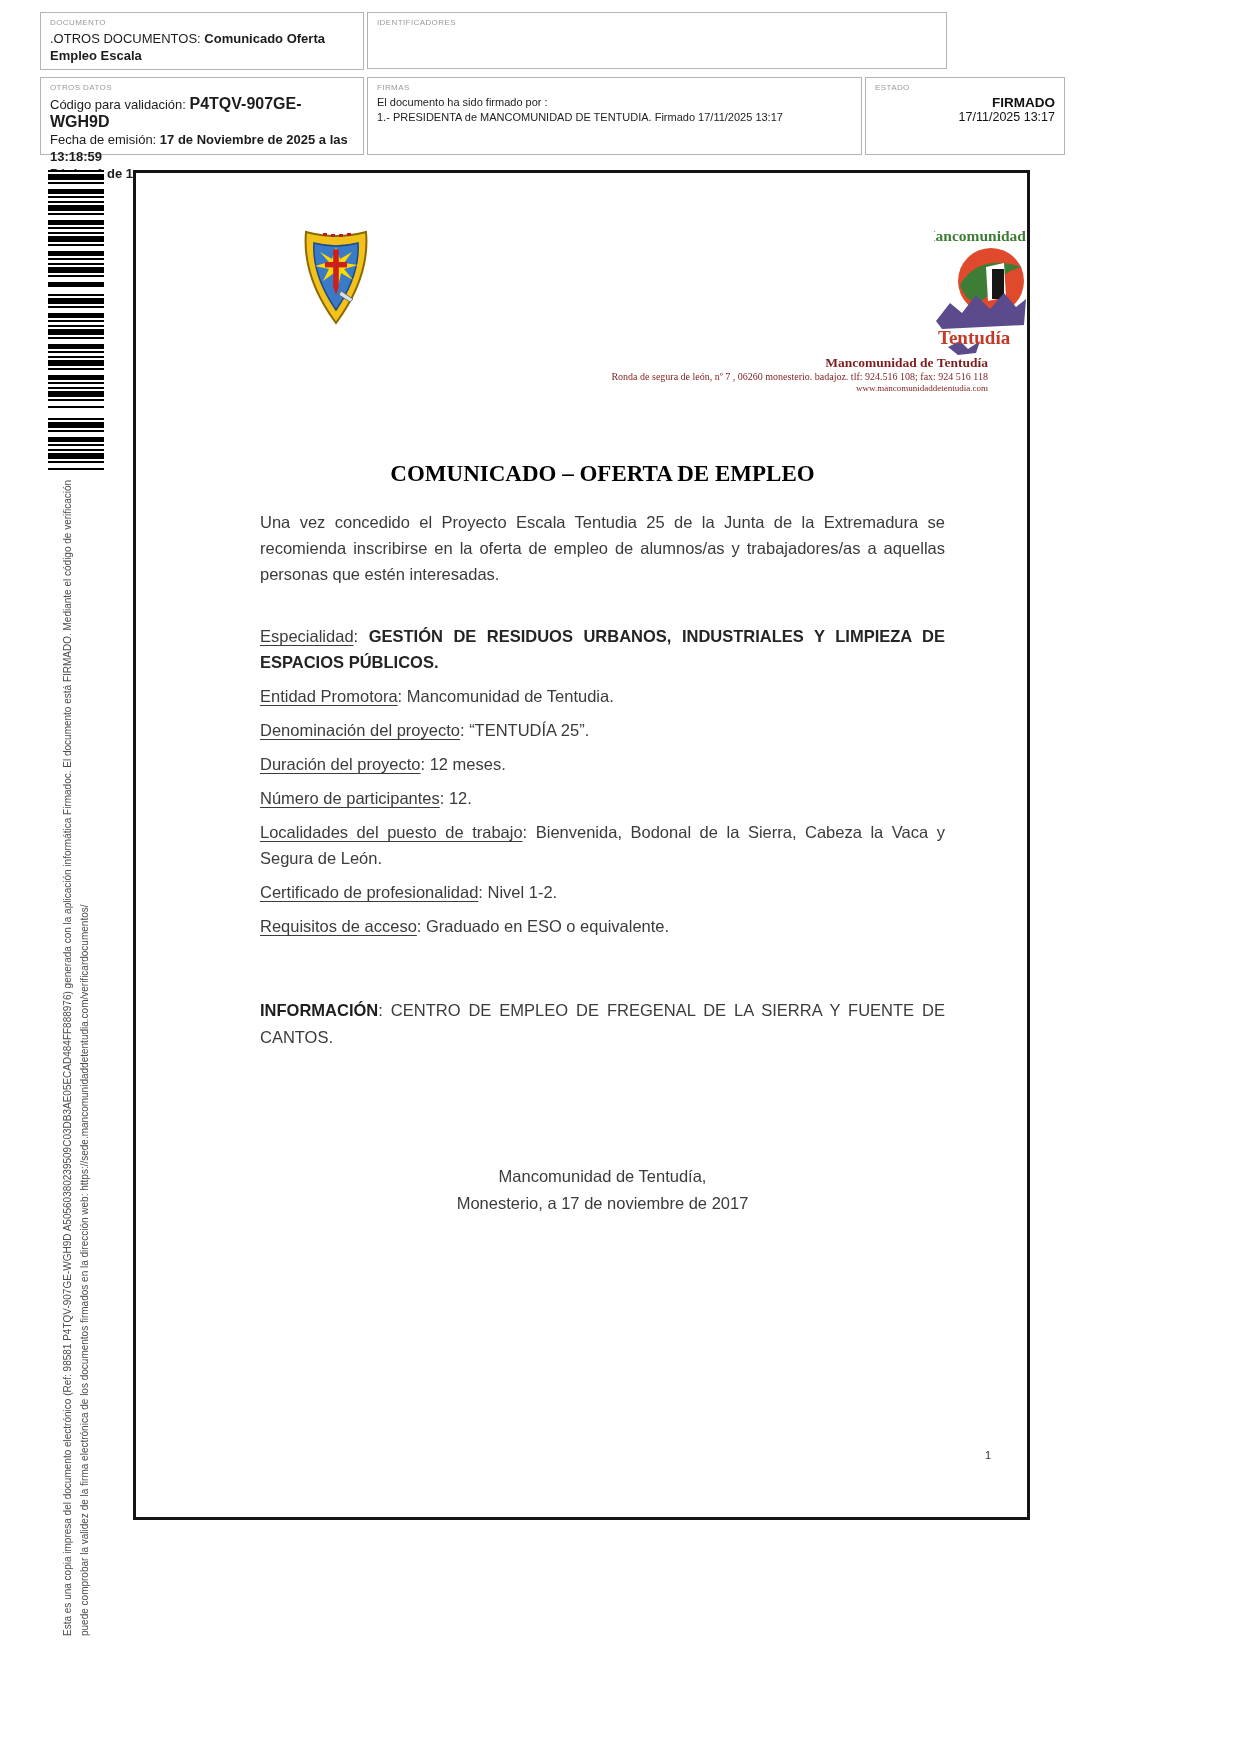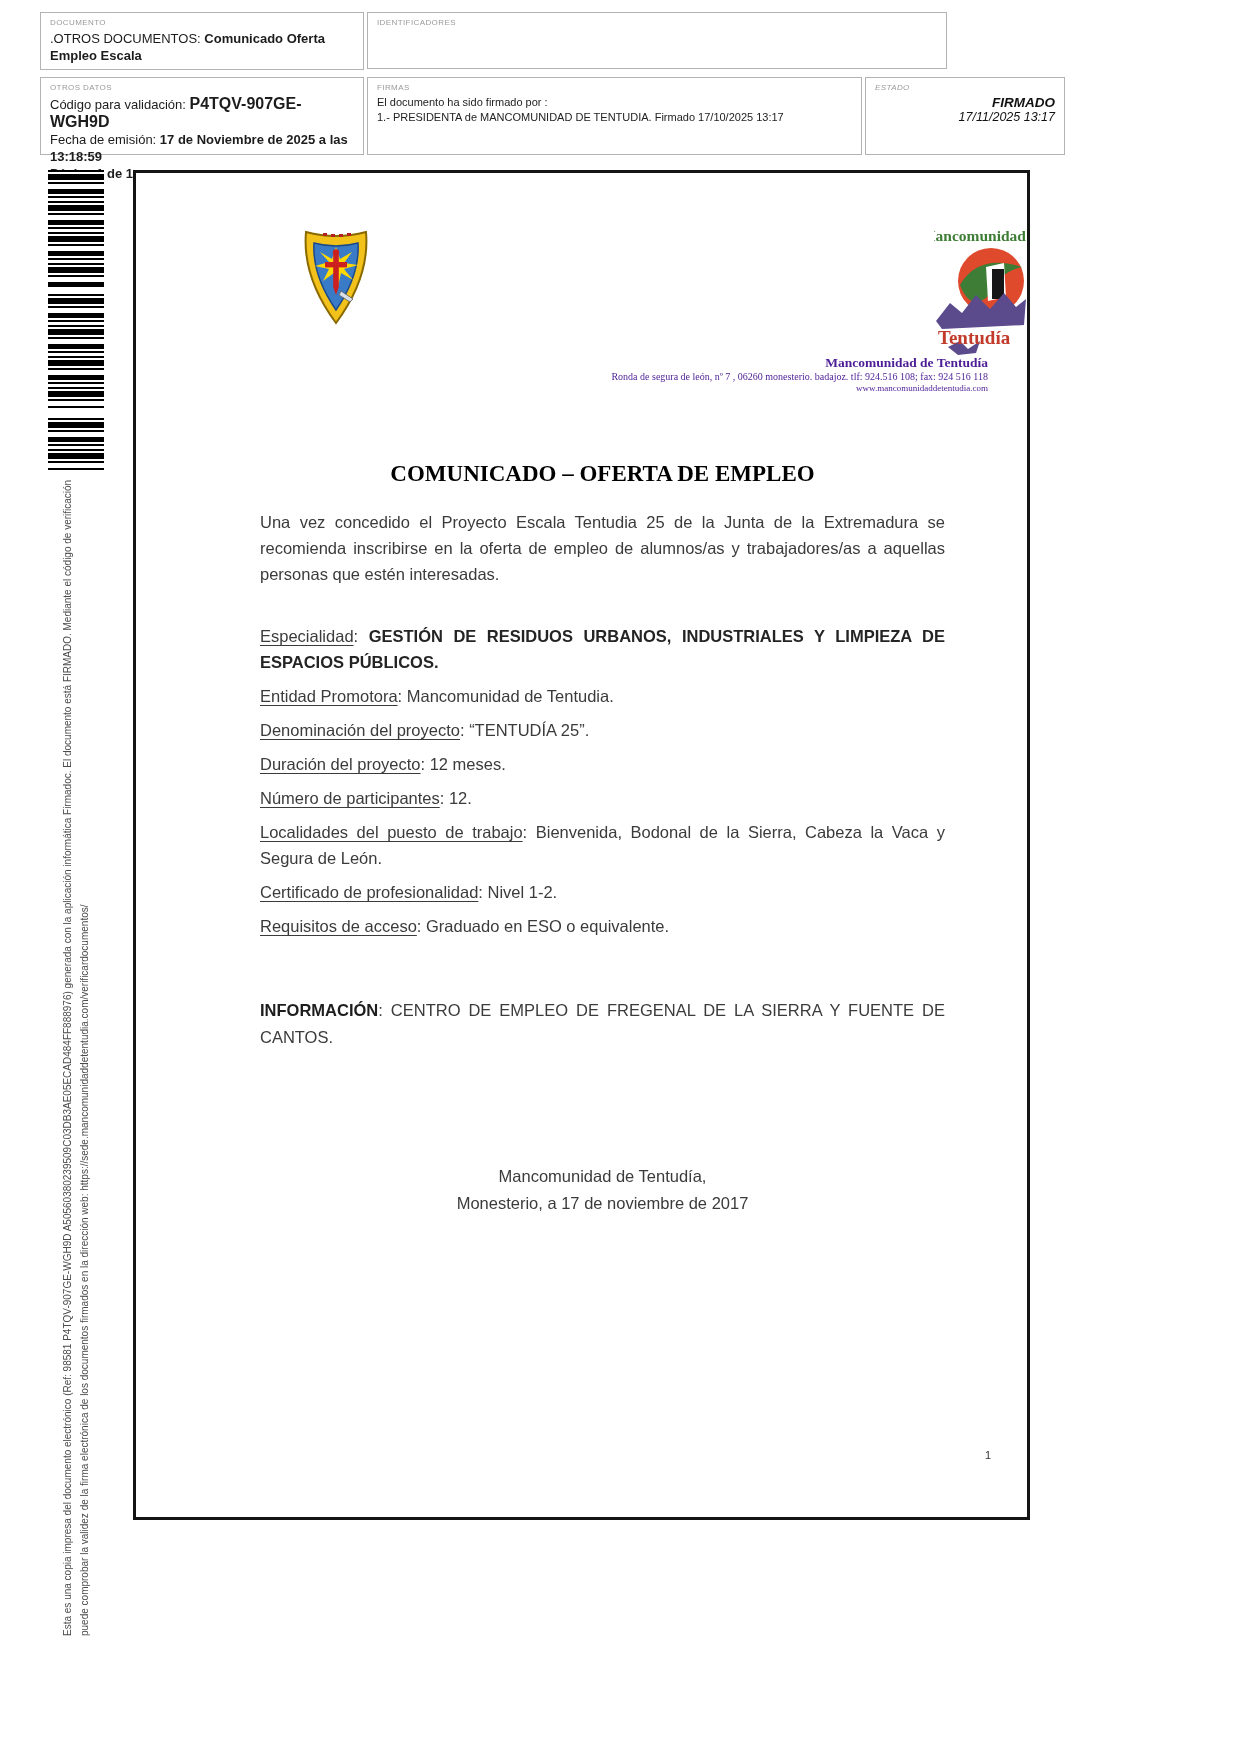--- a/index.html
+++ b/index.html
@@ -8,21 +8,21 @@
     font-family:"Liberation Sans",sans-serif;overflow:hidden;
   }
   
   .mbox{position:absolute;border:1px solid #b3b3b3;box-sizing:border-box;padding:5px 9px;background:#fff;}
   .mlabel{font-size:8px;color:#9a9a9a;letter-spacing:.4px;margin-bottom:3px;}
   .mcontent{font-size:13px;color:#1c1c1c;line-height:17px;}
   #box-doc{left:40px;top:12px;width:324px;height:58px;}
   #box-ident{left:367px;top:12px;width:580px;height:57px;}
   #box-otros{left:40px;top:77px;width:324px;height:78px;}
   #box-firmas{left:367px;top:77px;width:495px;height:78px;}
-  #box-estado{left:865px;top:77px;width:200px;height:78px;font-style:italic;}
+  #box-estado{left:865px;top:77px;width:200px;height:78px;}
   .code-strong{font-size:16px;font-weight:bold;}
   .meta-strong{font-weight:bold;}
   #box-firmas .mcontent{font-size:11px;line-height:15px;color:#222;}
   #box-estado .estado-body{text-align:right;margin-top:1px;}
   #box-estado .estado-status{font-weight:bold;font-size:13.5px;color:#111;}
   #box-estado .estado-date{font-size:12.5px;color:#111;}
   
   .barcode{
     position:absolute;left:48px;top:170px;width:56px;height:300px;background-color:#fff;
     background-image:repeating-linear-gradient(180deg,
@@ -37,21 +37,21 @@
   
   .vtext{
     position:absolute;left:59px;top:1636px;transform:rotate(-90deg);transform-origin:0 0;
     font-size:10px;color:#4a4a4a;line-height:17px;width:1145px;
   }
   .vtext div{white-space:nowrap;}
   
   .frame{position:absolute;left:133px;top:170px;width:897px;height:1350px;border:3px solid #141414;box-sizing:border-box;background:#fff;}
   .shield{position:absolute;left:165px;top:52px;width:70px;height:102px;}
   .logo{position:absolute;left:798px;top:50px;width:94px;height:142px;}
-  .lh-text{position:absolute;right:39px;top:182px;text-align:right;font-family:"Liberation Serif",serif;color:#4c1d95;}
+  .lh-text{position:absolute;right:39px;top:182px;text-align:right;font-family:"Liberation Serif",serif;color:#7f1d1d;}
   .lh-org{font-size:13.5px;font-weight:bold;line-height:15px;}
   .lh-addr{font-size:10px;line-height:13px;}
   .lh-web{font-size:9px;line-height:11px;}
   
   .content{position:absolute;left:124px;top:288px;width:685px;color:#3b3b3b;font-size:16.5px;}
   .doc-title{
     font-family:"Liberation Serif",serif;font-weight:bold;font-size:23px;color:#000;
     text-align:center;margin:0 0 22px 0;letter-spacing:0px;
   }
   .intro{line-height:26px;text-align:justify;margin:0 0 36px 0;}
@@ -80,21 +80,21 @@
   <div class="mbox" id="box-otros">
     <div class="mlabel">OTROS DATOS</div>
     <div class="mcontent"><span>Código para validación: </span><span class="code-strong">P4TQV-907GE-WGH9D</span></div>
     <div class="mcontent"><span>Fecha de emisión: </span><span class="meta-strong">17 de Noviembre de 2025 a las 13:18:59</span></div>
     <div class="mcontent meta-strong">Página 1 de 1</div>
   </div>
 
   <div class="mbox" id="box-firmas">
     <div class="mlabel">FIRMAS</div>
     <div class="mcontent">El documento ha sido firmado por :</div>
-    <div class="mcontent">1.- PRESIDENTA de MANCOMUNIDAD DE TENTUDIA. Firmado 17/10/2025 13:17</div>
+    <div class="mcontent">1.- PRESIDENTA de MANCOMUNIDAD DE TENTUDIA. Firmado 17/11/2025 13:17</div>
   </div>
 
   <div class="mbox" id="box-estado">
     <div class="mlabel">ESTADO</div>
     <div class="estado-body">
       <div class="estado-status">FIRMADO</div>
       <div class="estado-date">17/11/2025 13:17</div>
     </div>
   </div>
 

